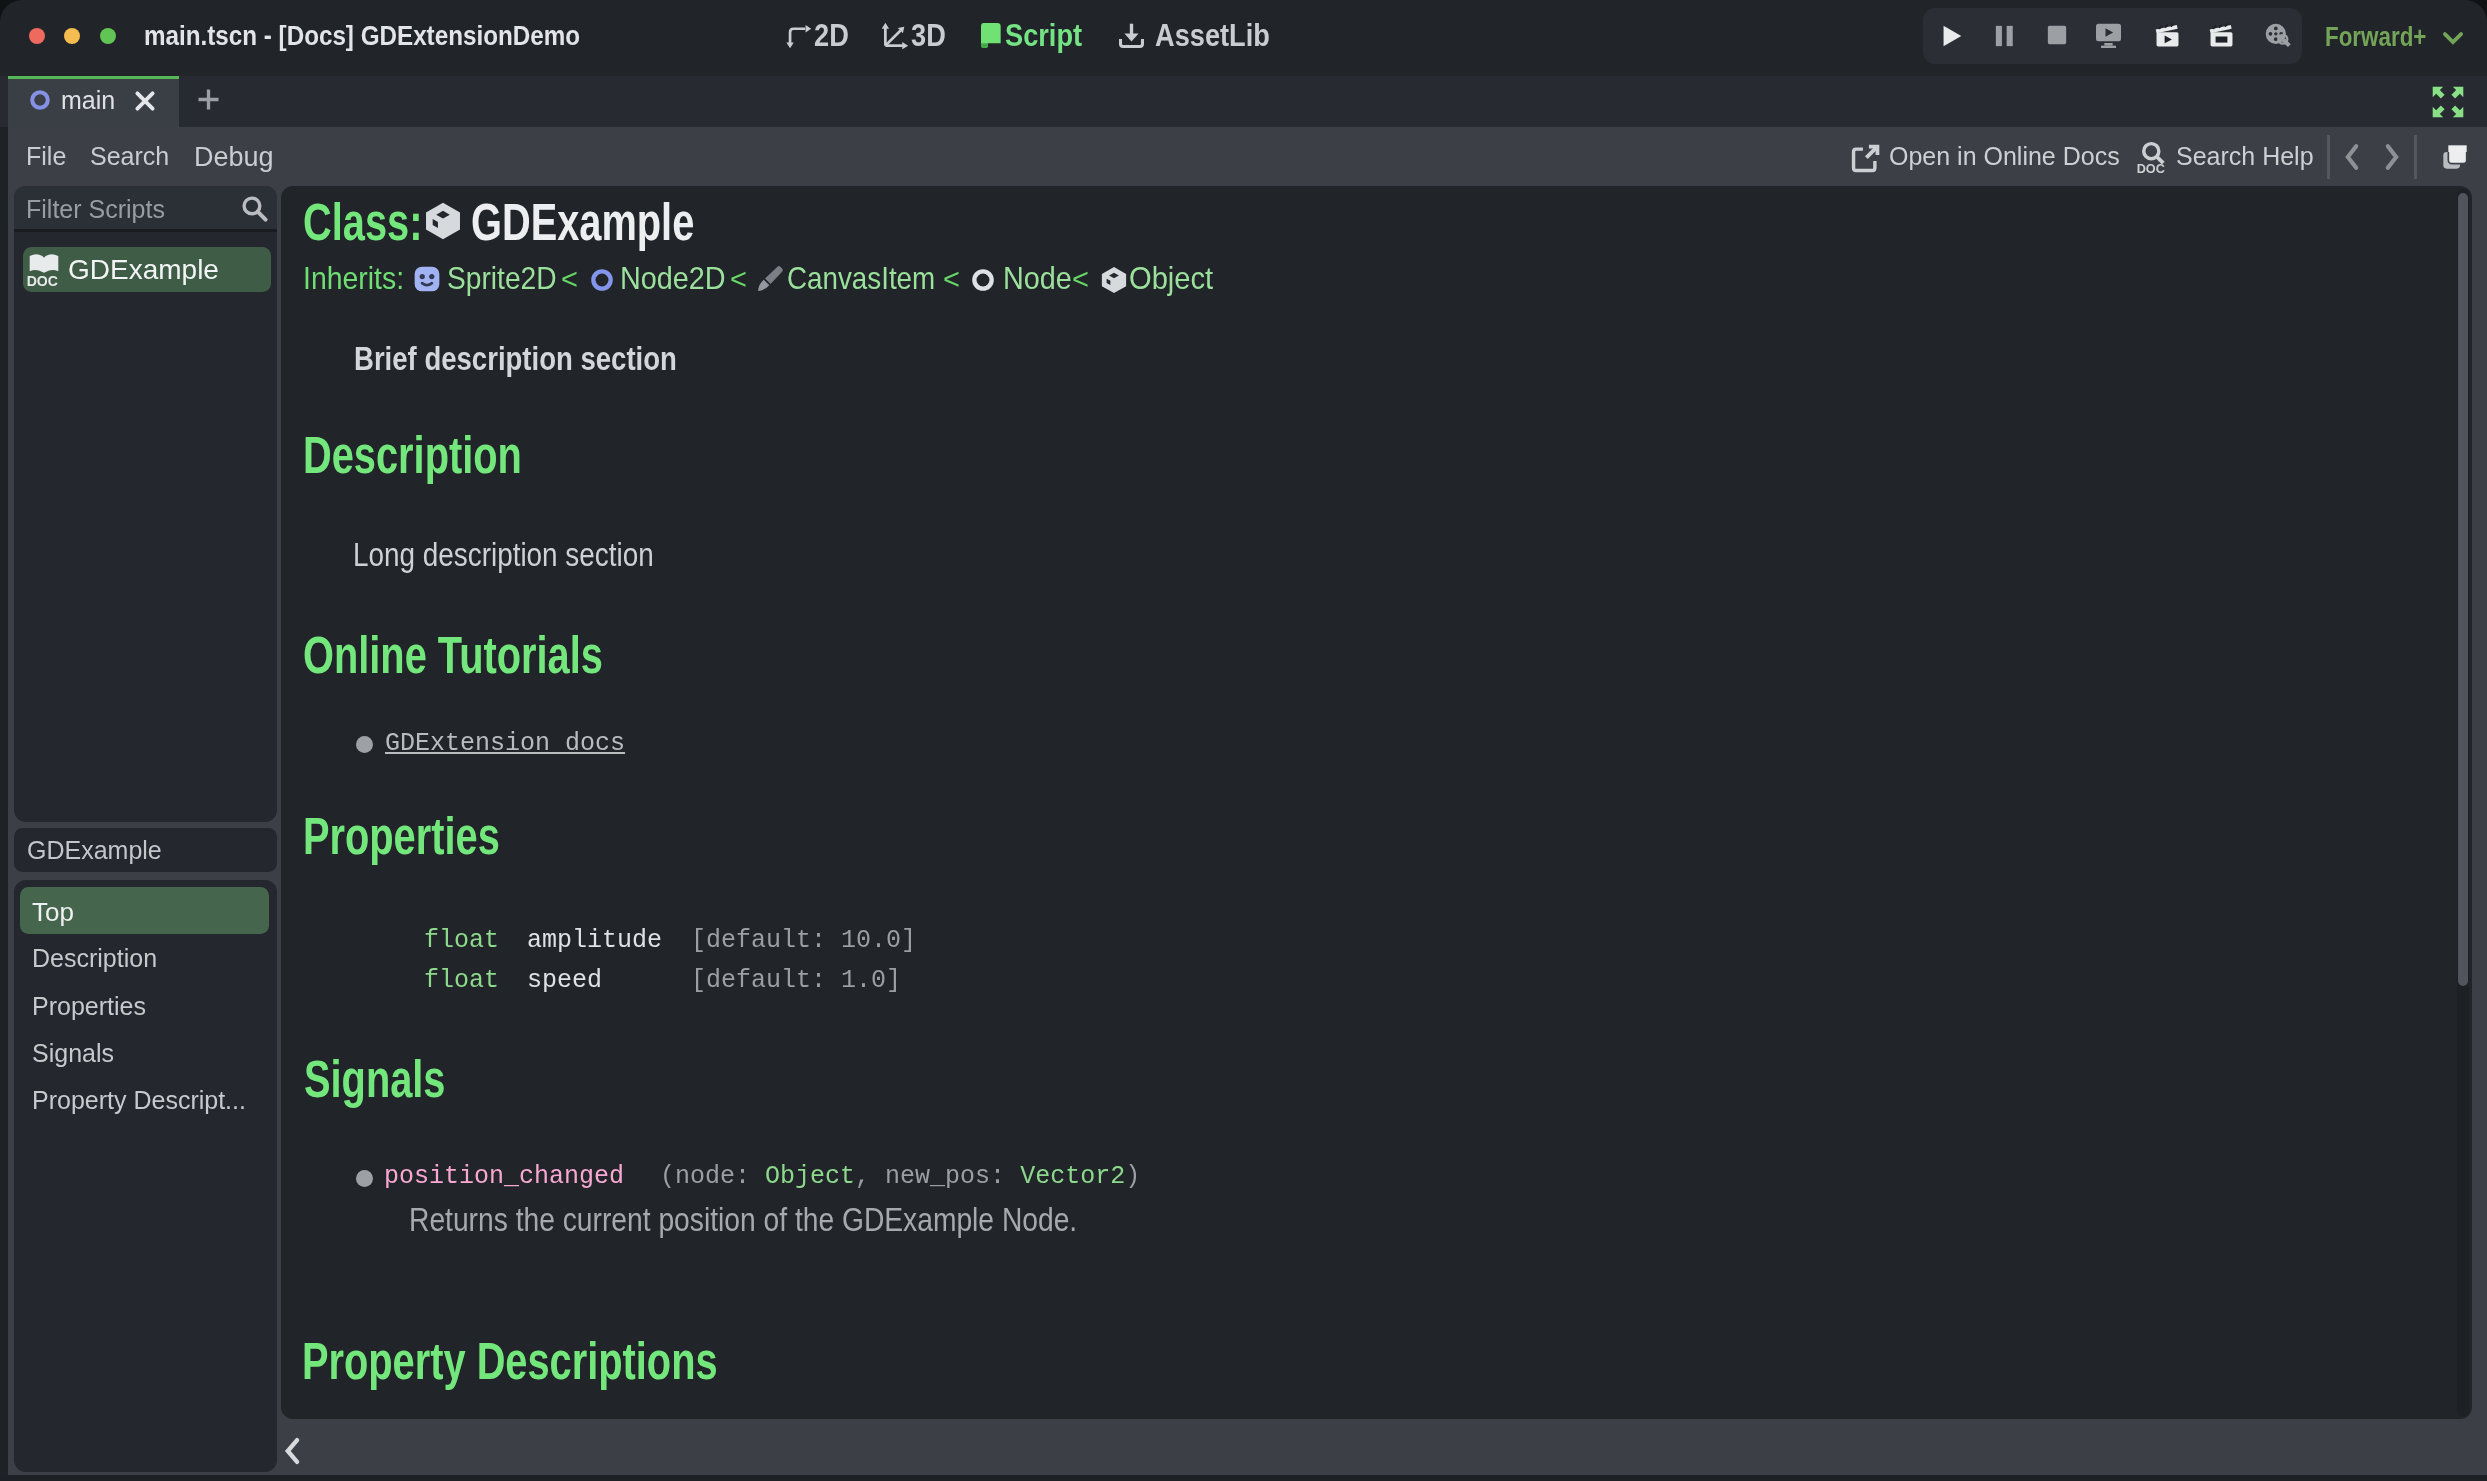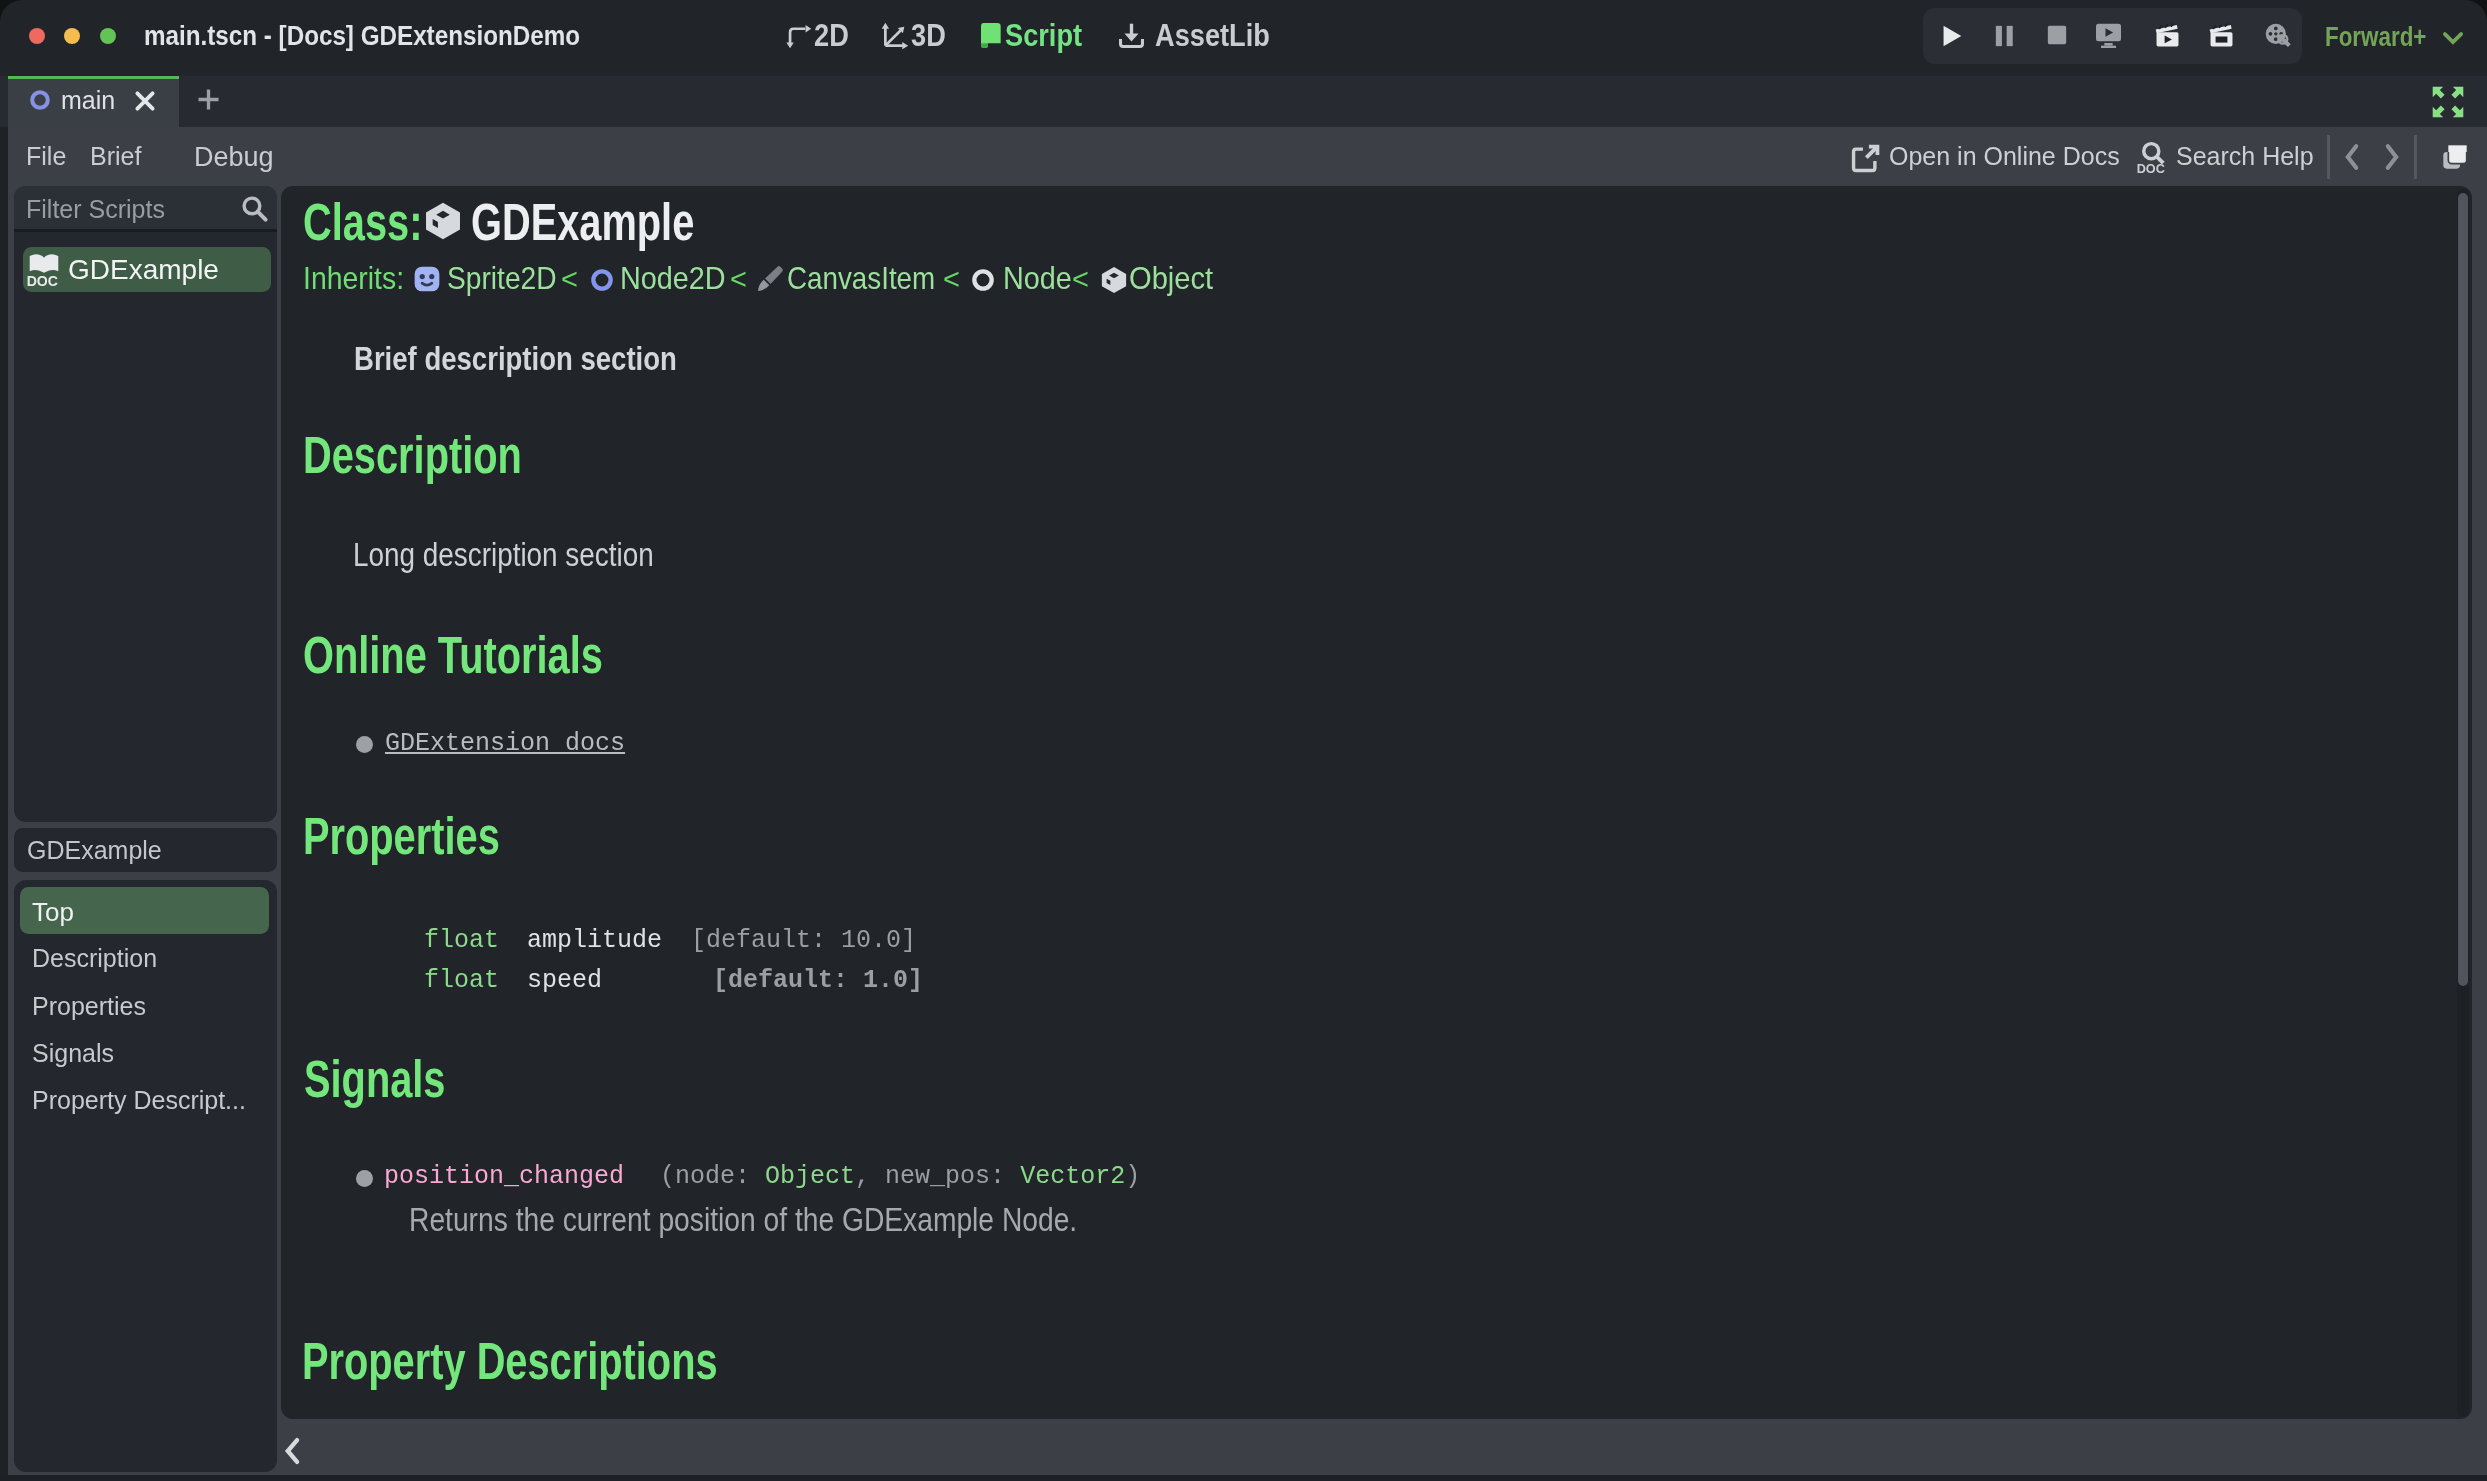--- a/index.html
+++ b/index.html
@@ -144,21 +144,21 @@
   <svg class="abs" style="left:2431px;top:85px;" width="34" height="34" viewBox="0 0 20 20">
       <g fill="#88df86">
         <path d="M1 1 H7.2 L5.2 3 L8 5.8 L5.8 8 L3 5.2 L1 7.2 Z"></path>
         <path d="M19 1 V7.2 L17 5.2 L14.2 8 L12 5.8 L14.8 3 L12.8 1 Z"></path>
         <path d="M1 19 V12.8 L3 14.8 L5.8 12 L8 14.2 L5.2 17 L7.2 19 Z"></path>
         <path d="M19 19 H12.8 L14.8 17 L12 14.2 L14.2 12 L17 14.8 L19 12.8 Z"></path>
       </g>
     </svg>
 
   <div class="t" style="left:26px;top:142px;font-size:25px;color:#c9ccd0;text-align:right;">File</div>
-  <div class="t" style="left:90px;top:142px;font-size:25px;color:#c9ccd0;">Brief</div>
+  <div class="t" style="left:90px;top:142px;font-size:25px;color:#c9ccd0;">Search</div>
   <div class="t" style="left:194px;top:142px;font-size:27px;color:#c9ccd0;">Debug</div>
 
   <svg class="abs" style="left:1851px;top:144px;" width="29" height="29" viewBox="0 0 17 17">
       <path d="M7 3 H3 Q1.5 3 1.5 4.5 V14 Q1.5 15.5 3 15.5 H12.5 Q14 15.5 14 14 V10" fill="none" stroke="#ccd0d3" stroke-width="2"></path>
       <path d="M9 8 L15 2" stroke="#ccd0d3" stroke-width="2.2"></path>
       <path d="M10.5 1.5 H15.5 V6.5" fill="none" stroke="#ccd0d3" stroke-width="2.2"></path>
     </svg>
   <div class="t" style="left:1889px;top:142px;font-size:25px;color:#ccd0d3;">Open in Online Docs</div>
   <svg class="abs" style="left:2135px;top:140px;" width="36" height="36" viewBox="0 0 21 21">
       <circle cx="9.5" cy="6.5" r="4.4" fill="none" stroke="#ccd0d3" stroke-width="2"></circle>
@@ -254,21 +254,21 @@
   <div class="t h2" style="left:303px;top:626px;">Online Tutorials</div>
   <div class="abs" style="left:356px;top:736px;width:17px;height:17px;border-radius:50%;background:#9da1a6;"></div>
   <div class="t mono" style="left:385px;top:729px;color:#b9bcbf;text-decoration:underline;">GDExtension docs</div>
   <div class="t h2" style="left:303px;top:807px;">Properties</div>
 
   <div class="t mono" style="left:424px;top:926px;color:#8cd98c;">float</div>
   <div class="t mono" style="left:527px;top:926px;color:#dfe2e4;">amplitude</div>
   <div class="t mono" style="left:691px;top:926px;color:#9b9fa3;">[default: 10.0]</div>
   <div class="t mono" style="left:424px;top:966px;color:#8cd98c;">float</div>
   <div class="t mono" style="left:527px;top:966px;color:#dfe2e4;">speed</div>
-  <div class="t mono" style="left:713px;top:966px;color:#9b9fa3;font-weight:bold;">[default: 1.0]</div>
+  <div class="t mono" style="left:691px;top:966px;color:#9b9fa3;">[default: 1.0]</div>
 
   <div class="t h2" style="left:304px;top:1050px;">Signals</div>
   <div class="abs" style="left:356px;top:1170px;width:17px;height:17px;border-radius:50%;background:#9da1a6;"></div>
   <div class="t mono" style="left:384px;top:1162px;"><span style="color:#f9a8d4;">position_changed</span><span style="color:#9b9fa3;margin-left:36px;">(node: </span><span style="color:#8cd98c;">Object</span><span style="color:#9b9fa3;">, new_pos: </span><span style="color:#8cd98c;">Vector2</span><span style="color:#9b9fa3;">)</span></div>
   <div class="t body" style="left:409px;top:1200px;color:#a6aaae;transform:scaleX(0.83);">Returns the current position of the GDExample Node.</div>
   <div class="t h2" style="left:302px;top:1332px;">Property Descriptions</div>
 
   <div class="abs" style="left:2457px;top:189px;width:12px;height:1227px;background:#1d2025;border-radius:6px;"></div>
   <div class="abs" style="left:2458px;top:193px;width:10px;height:793px;background:#51555b;border-radius:5px;"></div>
 </div>

